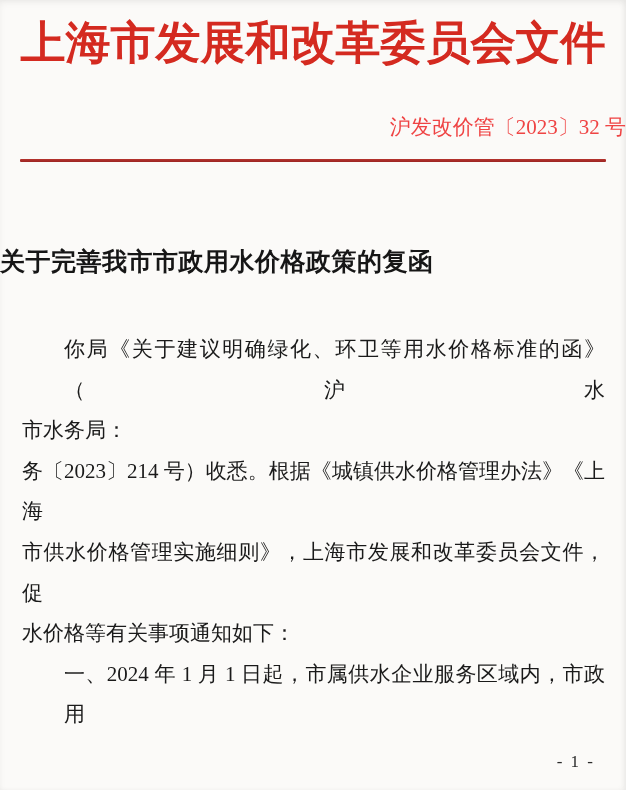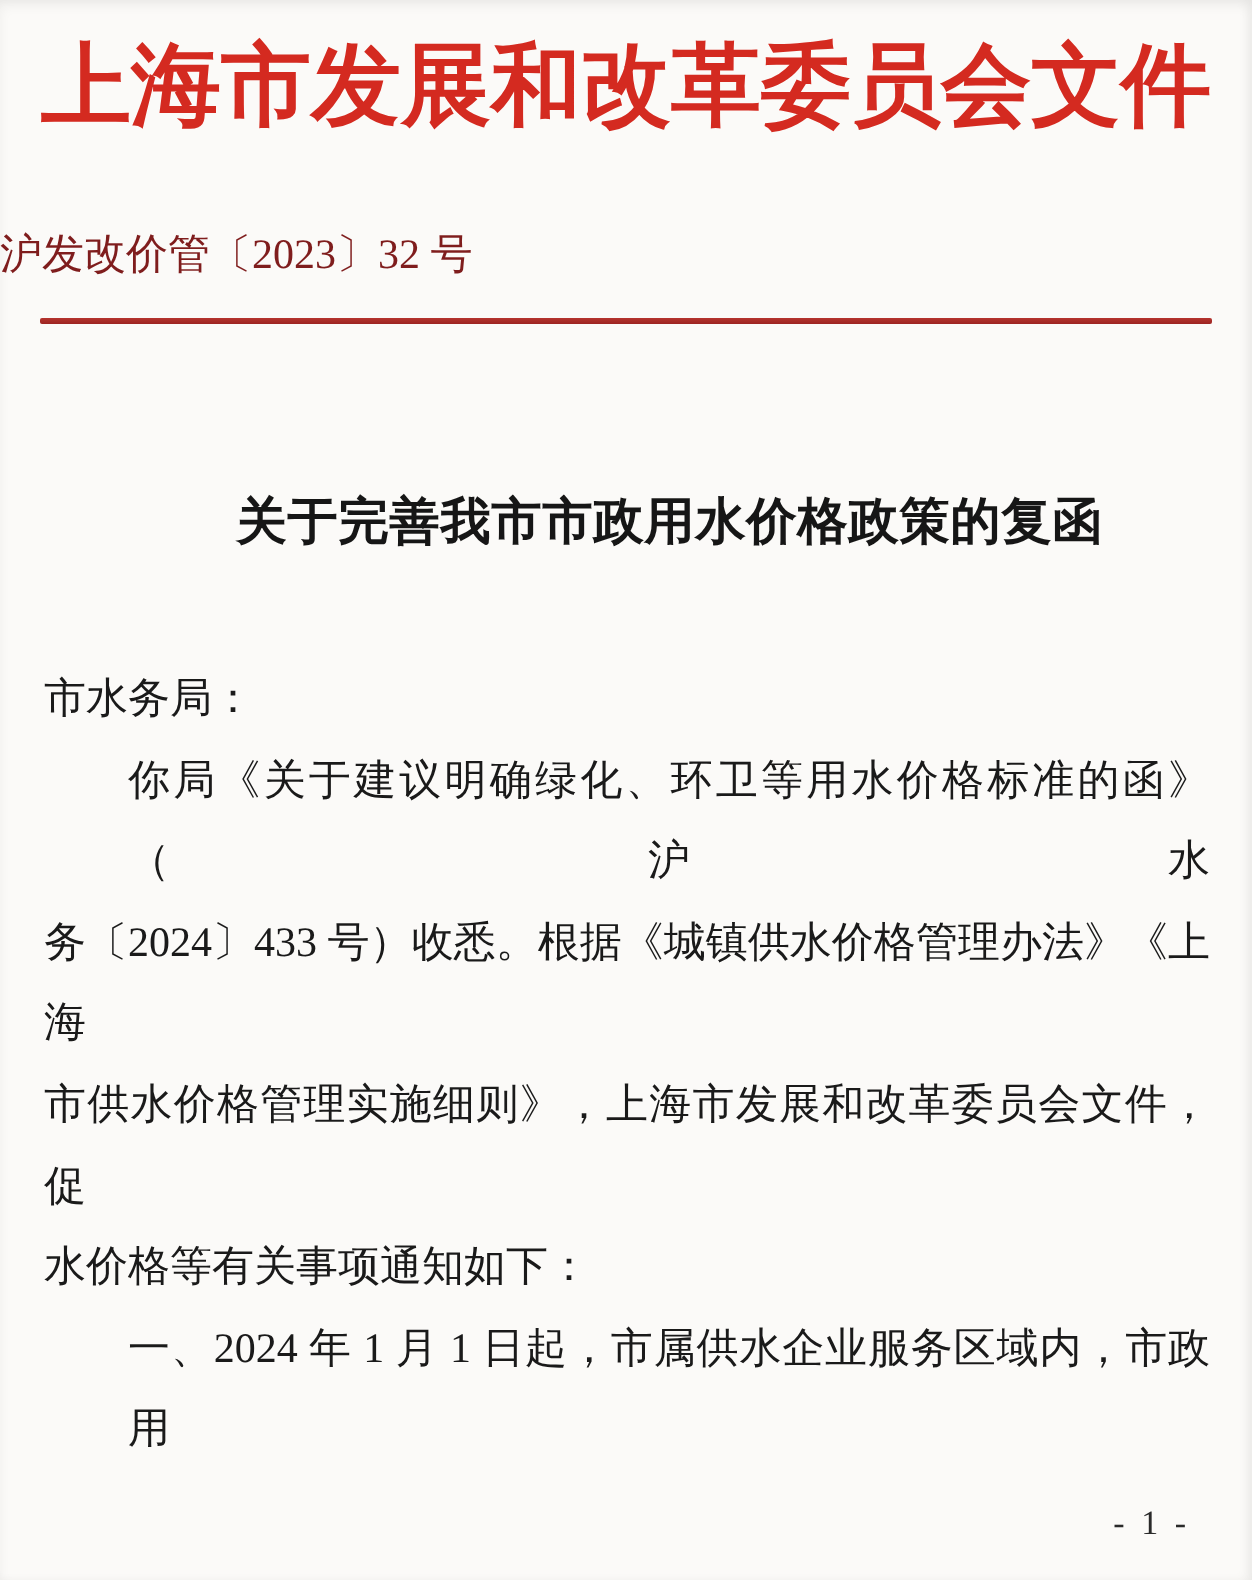--- a/index.html
+++ b/index.html
@@ -28,43 +28,42 @@
     font-size: 45px;
     line-height: 52px;
     font-weight: bold;
     color: var(--header_red);
     letter-spacing: 0px;
     white-space: nowrap;
   }
   .doc-number {
     position: absolute;
     top: 113px; left: 0; right: 0;
-    text-align: left;
+    text-align: right;
     font-size: 21px;
     line-height: 28px;
-    color: #7f1d1d;
+    color: #ef4444;
   }
   .red-rule {
     position: absolute;
     top: 159px; left: 20px;
     width: 586px; height: 3px;
     background: linear-gradient(to bottom, #b5342e, var(--rule_red));
     border-radius: 1px;
   }
   .doc-title {
     position: absolute;
     top: 245px; left: 0; right: 0;
-    text-align: center;
+    text-align: left;
     font-size: 25px;
     line-height: 34px;
     font-weight: bold;
     color: #161616;
     letter-spacing: 0.5px;
     white-space: nowrap;
-    margin-left: 44px;
   }
   .body-text {
     position: absolute;
     top: 329px; left: 22px; right: 21px;
     font-size: 21px;
     line-height: 40.6px;
     color: #1a1a1a;
   }
   .body-text .line {
     white-space: nowrap;
@@ -91,23 +90,23 @@
 
   <div class="agency-title">上海市发展和改革委员会文件</div>
 
   <div class="doc-number">沪发改价管〔2023〕32 号</div>
 
   <div class="red-rule"></div>
 
   <div class="doc-title">关于完善我市市政用水价格政策的复函</div>
 
   <div class="body-text">
+    <div class="line fill indent">你局《关于建议明确绿化、环卫等用水价格标准的函》（沪水</div>
     <div class="line">市水务局：</div>
-    <div class="line fill indent">你局《关于建议明确绿化、环卫等用水价格标准的函》（沪水</div>
-    <div class="line fill">务〔2024〕433 号）收悉。根据《城镇供水价格管理办法》《上海</div>
+    <div class="line fill">务〔2023〕214 号）收悉。根据《城镇供水价格管理办法》《上海</div>
     <div class="line fill">市供水价格管理实施细则》，上海市发展和改革委员会文件，促</div>
     <div class="line">水价格等有关事项通知如下：</div>
     <div class="line fill indent">一、2024 年 1 月 1 日起，市属供水企业服务区域内，市政用</div>
 
   </div>
 
   <div class="page-number">- 1 -</div>
 
 </div>
 

